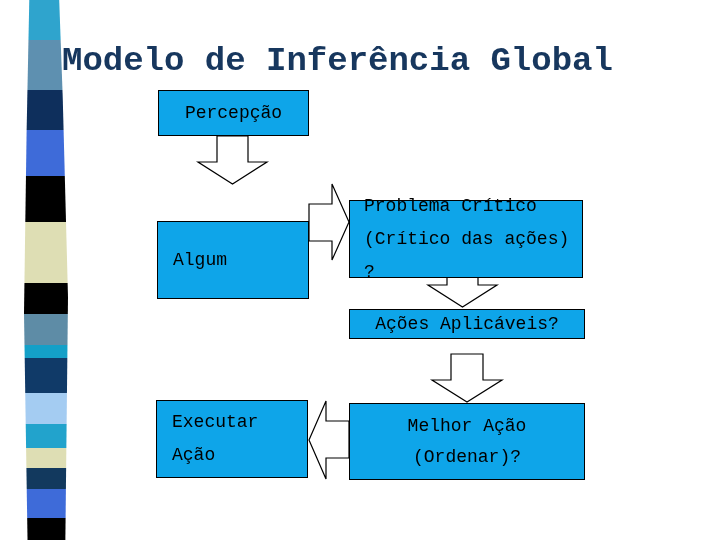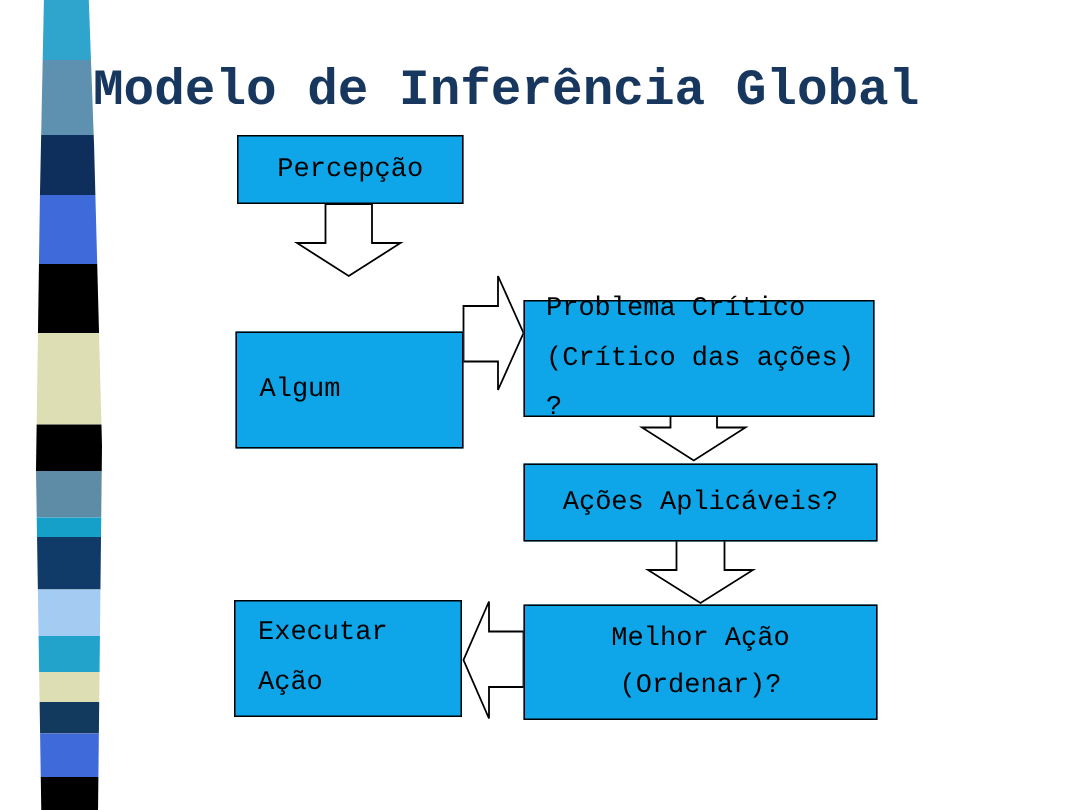--- a/index.html
+++ b/index.html
@@ -26,21 +26,21 @@
   }
   .fbox .bline{display:block;}
   .box-percepcao{left:158px;top:90px;width:151px;height:46px;
     display:flex;align-items:center;justify-content:center;}
   .box-algum{left:157px;top:183px;width:152px;height:78px;
     display:flex;flex-direction:column;justify-content:center;
     padding-left:15px;line-height:33px;margin-top:38px;}
   .box-critico{left:349px;top:200px;width:234px;height:78px;
     display:flex;flex-direction:column;justify-content:center;
     padding-left:14px;line-height:33px;}
-  .box-acoes{left:349px;top:309px;width:236px;height:52px;
+  .box-acoes{left:349px;top:309px;width:236px;height:30px;
     display:flex;align-items:center;justify-content:center;}
   .box-melhor{left:349px;top:403px;width:236px;height:77px;
     display:flex;flex-direction:column;justify-content:center;align-items:center;
     text-align:center;line-height:31px;}
   .box-executar{left:156px;top:400px;width:152px;height:78px;
     display:flex;flex-direction:column;justify-content:center;
     padding-left:15px;line-height:33px;}
   
   .arrow-layer{position:absolute;left:0;top:0;width:720px;height:540px;pointer-events:none;}
 </style>

